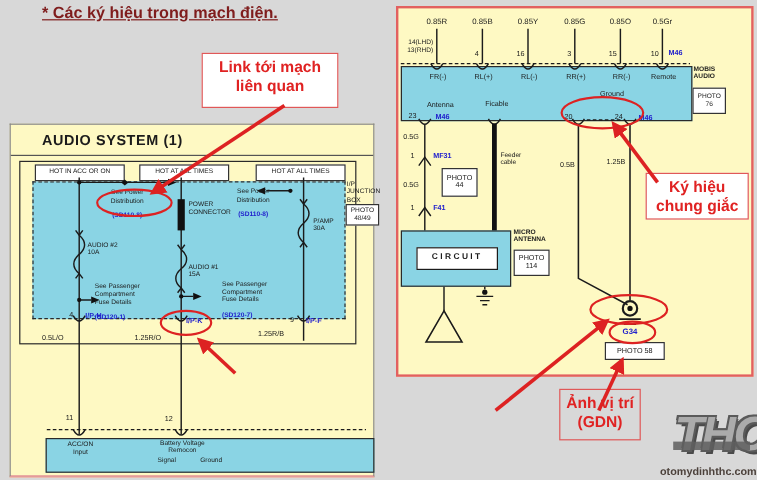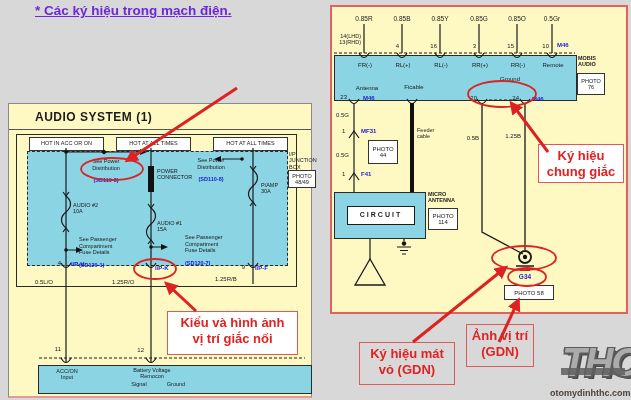--- a/index.html
+++ b/index.html
@@ -8,21 +8,21 @@
   .t{font-family:"Liberation Sans",sans-serif;font-size:6px;line-height:1.15;color:#1b1b1b;white-space:pre-line}
   .t55{font-size:5.5px}
   .t65{font-size:6.5px}
   .c{text-align:center}
   .r{text-align:right}
   .bl{color:#2121cd;font-weight:bold}
   .cy{background:#8ad4e4}
   .panel{position:absolute;background:#fef9c3}
   .callout{position:absolute;border:1.6px solid #e05858;color:#e02222;font-size:13px;line-height:1.25;text-align:center;white-space:pre-line;padding-top:3px;z-index:40;font-weight:bold}
   .white-bg{background:#fff}
-  .page-title{position:absolute;left:35px;top:3px;font-size:13.5px;font-weight:bold;color:#6d28d9;text-decoration:underline}
+  .page-title{position:absolute;left:35px;top:3px;font-size:13.5px;font-weight:bold;color:#7f1d1d;text-decoration:underline}
   .hdr{position:absolute;border:1px solid #333;background:#fff;font-size:5.5px;text-align:center;line-height:11px;height:12px;color:#1b1b1b}
   .photo{position:absolute;border:1px solid #333;background:#fff;font-size:5.5px;text-align:center;color:#1b1b1b;white-space:pre-line;display:flex;align-items:center;justify-content:center}
   svg{display:block}
   .wm-logo{position:absolute;font-size:40px;font-weight:bold;font-style:italic;letter-spacing:-2px;color:#ababab;
     text-shadow:1.5px 1.5px 0 #5a5a5a,-1.5px -1.5px 0 #5a5a5a,1.5px -1.5px 0 #5a5a5a,-1.5px 1.5px 0 #5a5a5a,3px 3px 0 #4a4a4a}
   .wm-band{position:absolute;background:#5f5f5f;opacity:.85}
   .wm-site{position:absolute;font-size:9px;font-weight:bold;color:#4c413b}
 </style>
 </head>
 <body>
@@ -213,26 +213,24 @@
     </div>
     <div class="p t t55" style="left:96px;top:184px;width:38px;font-weight:bold">MICRO
 ANTENNA</div>
     <div class="photo" style="left:96px;top:201px;width:28px;height:20px;font-size:6px">PHOTO
 114</div>
 
     <div class="p t c bl" style="left:179px;top:266px;width:28px;font-size:6.5px">G34</div>
     <div class="photo" style="left:172px;top:278px;width:48px;height:13px;font-size:6px">PHOTO 58</div>
   </div>
 
-  <div class="callout white-bg" style="left:167px;top:311px;width:129px;height:39px">Kiểu và hình ảnh
-vị trí giắc nối</div>
+  <div class="callout white-bg" style="left:168px;top:44px;width:112px;height:41px">Link tới mạch
+liên quan</div>
   <div class="callout white-bg" style="left:538px;top:144px;width:84px;height:34px">Ký hiệu
 chung giắc</div>
-  <div class="callout" style="left:359px;top:342px;width:94px;height:38px">Ký hiệu mát
-vỏ (GDN)</div>
   <div class="callout" style="left:466px;top:324px;width:66px;height:38px">Ảnh vị trí
 (GDN)</div>
 
   <svg class="p" width="631" height="400" style="left:0;top:0;z-index:50;pointer-events:none">
     <defs>
       <marker id="ah" viewBox="0 0 10 10" refX="7" refY="5" markerWidth="4.5" markerHeight="4.5" orient="auto-start-reverse">
         <path d="M0 0L10 5L0 10Z" fill="#dd2222"></path>
       </marker>
     </defs>
     <g stroke="#dd2222" stroke-width="3" fill="none">

